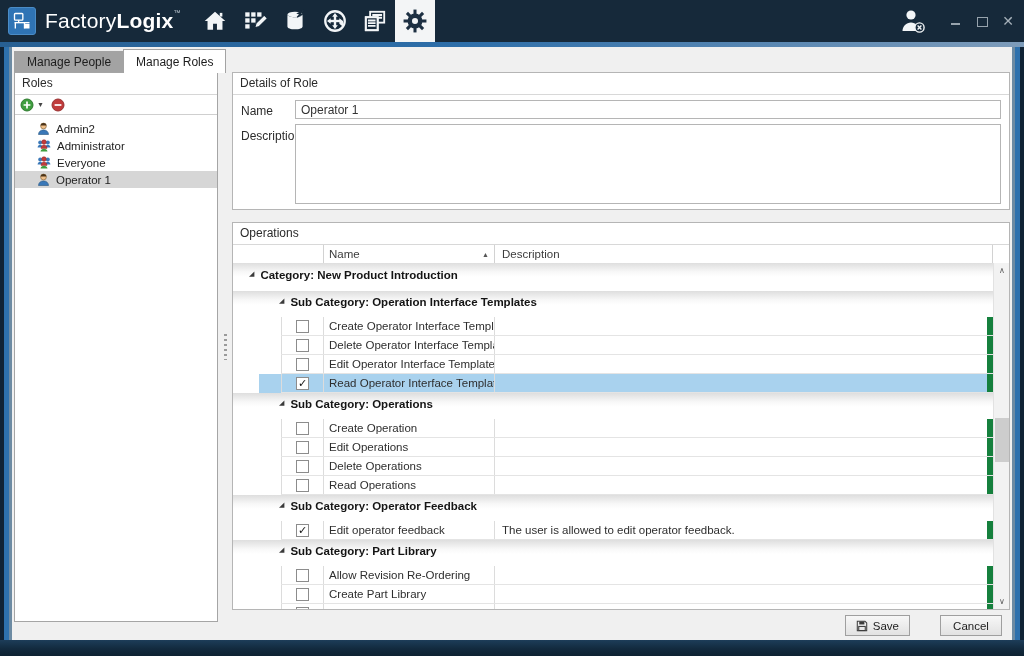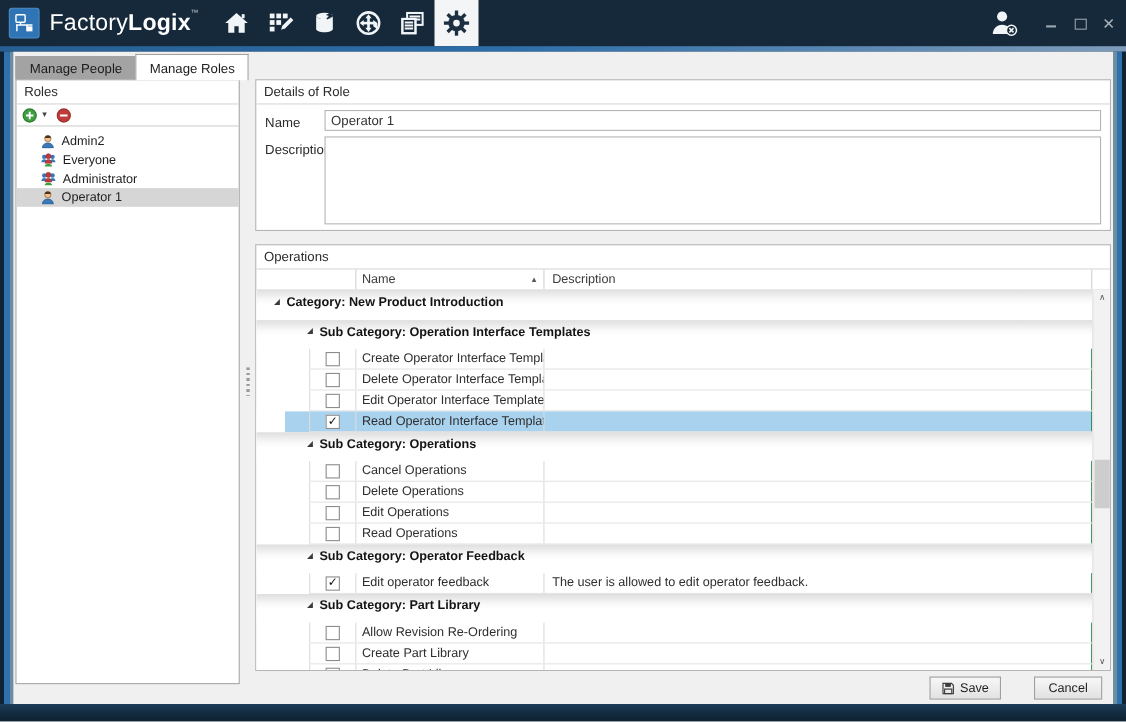--- a/index.html
+++ b/index.html
@@ -79,21 +79,21 @@
   .group-row { display:flex; align-items:center; font-weight:700; font-size:11.5px; color:#141414; background:linear-gradient(180deg,#dedede 0,#f8f8f8 9px,#ffffff 14px); }
   .group-row.level1 { height:28px; padding-left:16px; padding-bottom:5px; }
   .group-row.level2 { height:26px; padding-left:46px; padding-bottom:5px; }
   .group-row .expander { font-size:7px; color:#3a3a3a; margin-right:6px; transform:translateY(-1px); }
 
   .perm-row { height:19px; }
   .perm-row.selected { background:linear-gradient(90deg,#fff 0 26px,#a9d2ee 26px 100%); }
   .row-inner { margin-left:48px; height:100%; display:flex; border-bottom:1px solid #e4e4e4; }
   .c-check { width:43px; border-left:1px solid #dcdcdc; border-right:1px solid #dcdcdc; display:flex; align-items:center; justify-content:center; }
   .c-name { width:171px; border-right:1px solid #dcdcdc; display:flex; align-items:center; padding:0 5px; font-size:11.5px; color:#2e2e2e; white-space:nowrap; overflow:hidden; }
-  .c-desc { flex:1; border-right:1px solid #15803d; display:flex; align-items:center; padding:0 7px; font-size:11.5px; color:#2e2e2e; white-space:nowrap; overflow:hidden; }
+  .c-desc { flex:1; border-right:6px solid #15803d; display:flex; align-items:center; padding:0 7px; font-size:11.5px; color:#2e2e2e; white-space:nowrap; overflow:hidden; }
   .perm-row.selected .row-inner, .perm-row.selected .c-check, .perm-row.selected .c-name { background:transparent; }
 
   .checkbox { width:13px; height:13px; background:#fff; border:1px solid #8c8c8c; display:flex; align-items:center; justify-content:center; font-size:11px; color:#111; line-height:11px; }
 
   .vscroll { position:absolute; right:0; top:40px; bottom:0; width:16px; background:#f2f2f2; border-left:1px solid #e2e2e2; }
   .vs-arrow { position:absolute; left:0; width:16px; height:15px; display:flex; align-items:center; justify-content:center; font-size:8px; color:#5a5a5a; }
   .vs-up { top:0; }
   .vs-down { bottom:0; }
   .vs-thumb { position:absolute; left:1px; width:14px; top:155px; height:44px; background:#cdcdcd; }
 
@@ -253,35 +253,35 @@
               <svg width="14" height="13" viewBox="0 0 14 13">
                 <circle cx="3.2" cy="3.6" r="2" fill="#3a78b8"></circle>
                 <path d="M.6 8.6c0-1.7 1.2-2.8 2.6-2.8s2.6 1.1 2.6 2.8z" fill="#3a78b8"></path>
                 <circle cx="10.8" cy="3.6" r="2" fill="#3a78b8"></circle>
                 <path d="M8.2 8.6c0-1.7 1.2-2.8 2.6-2.8s2.6 1.1 2.6 2.8z" fill="#3a78b8"></path>
                 <circle cx="7" cy="3" r="2.3" fill="#c23b3b" stroke="#8d2626" stroke-width=".5"></circle>
                 <path d="M4 9.4C4 7.4 5.4 6 7 6s3 1.4 3 3.4z" fill="#c23b3b" stroke="#8d2626" stroke-width=".5"></path>
                 <path d="M3.5 12.4c.3-1.6 1.8-2.6 3.5-2.6s3.2 1 3.5 2.6z" fill="#3f9e3f"></path>
               </svg>
             </span>
-            <span class="label">Everyone</span>
+            <span class="label">Administrator</span>
           </div>
           <div class="role-item">
             <span>
               <svg width="14" height="13" viewBox="0 0 14 13">
                 <circle cx="3.2" cy="3.6" r="2" fill="#3a78b8"></circle>
                 <path d="M.6 8.6c0-1.7 1.2-2.8 2.6-2.8s2.6 1.1 2.6 2.8z" fill="#3a78b8"></path>
                 <circle cx="10.8" cy="3.6" r="2" fill="#3a78b8"></circle>
                 <path d="M8.2 8.6c0-1.7 1.2-2.8 2.6-2.8s2.6 1.1 2.6 2.8z" fill="#3a78b8"></path>
                 <circle cx="7" cy="3" r="2.3" fill="#c23b3b" stroke="#8d2626" stroke-width=".5"></circle>
                 <path d="M4 9.4C4 7.4 5.4 6 7 6s3 1.4 3 3.4z" fill="#c23b3b" stroke="#8d2626" stroke-width=".5"></path>
                 <path d="M3.5 12.4c.3-1.6 1.8-2.6 3.5-2.6s3.2 1 3.5 2.6z" fill="#3f9e3f"></path>
               </svg>
             </span>
-            <span class="label">Administrator</span>
+            <span class="label">Everyone</span>
           </div>
           <div class="role-item selected">
             <span>
               <svg width="13" height="13" viewBox="0 0 13 13">
                 <path d="M1.5 12.5c0-2.8 2.2-4.6 5-4.6s5 1.8 5 4.6z" fill="#3a78b8" stroke="#27567f" stroke-width=".6"></path>
                 <circle cx="6.5" cy="4" r="2.9" fill="#f0c08a" stroke="#7a5a30" stroke-width=".6"></circle>
                 <path d="M3.6 3.4c.4-1.6 1.5-2.3 2.9-2.3s2.5.7 2.9 2.3z" fill="#4a3319"></path>
               </svg>
             </span>
             <span class="label">Operator 1</span>
@@ -361,39 +361,39 @@
             </div>
             <div class="group-row level2">
               <span class="expander">◢</span>
               <span>Sub Category: Operations</span>
             </div>
             <div class="perm-row">
               <div class="row-inner">
                 <div class="c-check">
                   <div class="checkbox"></div>
                 </div>
-                <div class="c-name">Cancel Operations</div>
+                <div class="c-name">Create Operation</div>
+                <div class="c-desc"></div>
+              </div>
+            </div>
+            <div class="perm-row">
+              <div class="row-inner">
+                <div class="c-check">
+                  <div class="checkbox"></div>
+                </div>
+                <div class="c-name">Edit Operations</div>
                 <div class="c-desc"></div>
               </div>
             </div>
             <div class="perm-row">
               <div class="row-inner">
                 <div class="c-check">
                   <div class="checkbox"></div>
                 </div>
                 <div class="c-name">Delete Operations</div>
-                <div class="c-desc"></div>
-              </div>
-            </div>
-            <div class="perm-row">
-              <div class="row-inner">
-                <div class="c-check">
-                  <div class="checkbox"></div>
-                </div>
-                <div class="c-name">Edit Operations</div>
                 <div class="c-desc"></div>
               </div>
             </div>
             <div class="perm-row">
               <div class="row-inner">
                 <div class="c-check">
                   <div class="checkbox"></div>
                 </div>
                 <div class="c-name">Read Operations</div>
                 <div class="c-desc"></div>

